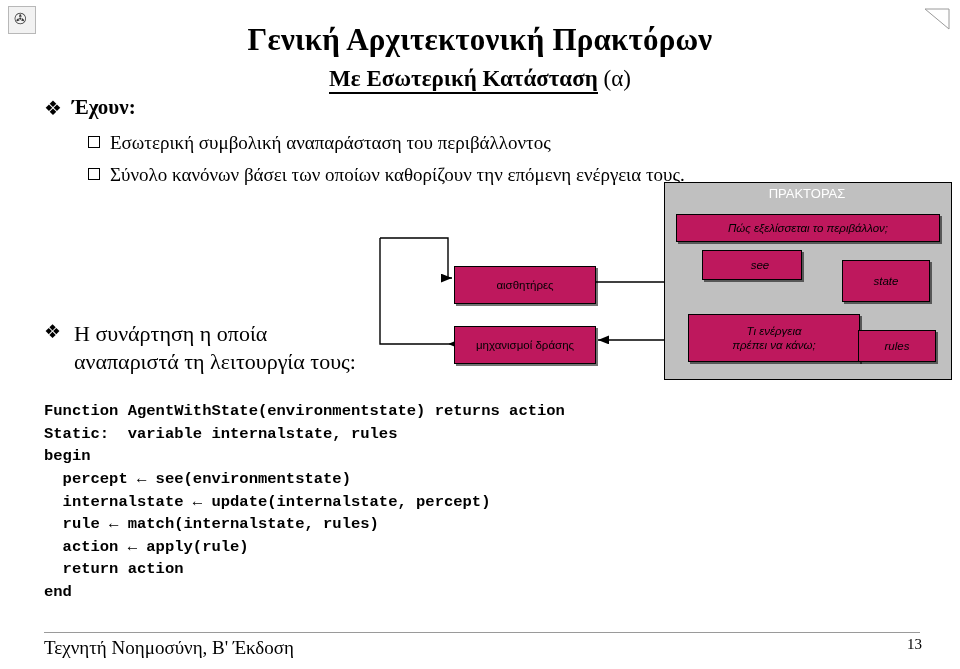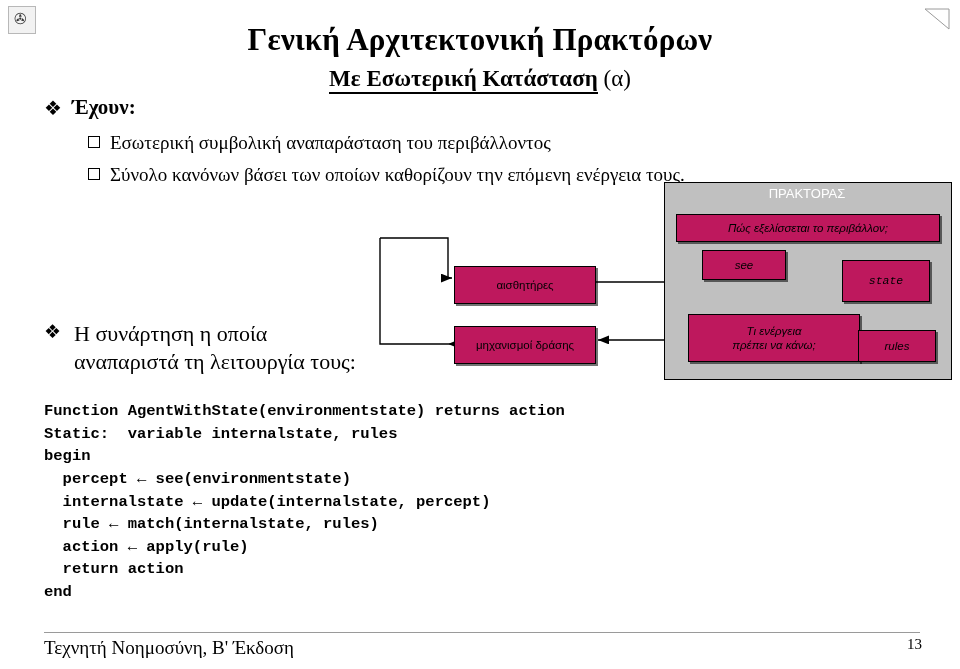--- a/index.html
+++ b/index.html
@@ -154,22 +154,22 @@
     display: flex;
     align-items: center;
     justify-content: center;
     text-align: center;
     font-style: italic;
     line-height: 1.25;
   }
   #box-env    { left: 304px; top: 32px; width: 262px; height: 26px; }
   #box-sensor { left: 82px;  top: 84px; width: 140px; height: 36px; font-style: normal; }
   #box-actuator { left: 82px; top: 144px; width: 140px; height: 36px; font-style: normal; }
-  #box-see    { left: 330px; top: 68px; width: 82px;  height: 28px; }
-  #box-state  { left: 470px; top: 78px; width: 86px;  height: 40px; font-family: Liberation Mono, monospace; }
+  #box-see    { left: 330px; top: 68px; width: 82px;  height: 28px; padding-left: 16px; }
+  #box-state  { left: 470px; top: 78px; width: 86px;  height: 40px; }
   #box-action { left: 316px; top: 132px; width: 170px; height: 46px; }
   #box-rules  { left: 486px; top: 148px; width: 76px;  height: 30px; }
 
   #diagram svg.arrows {
     position: absolute;
     left: 0; top: 0;
     width: 578px; height: 196px;
     overflow: visible;
   }
 

